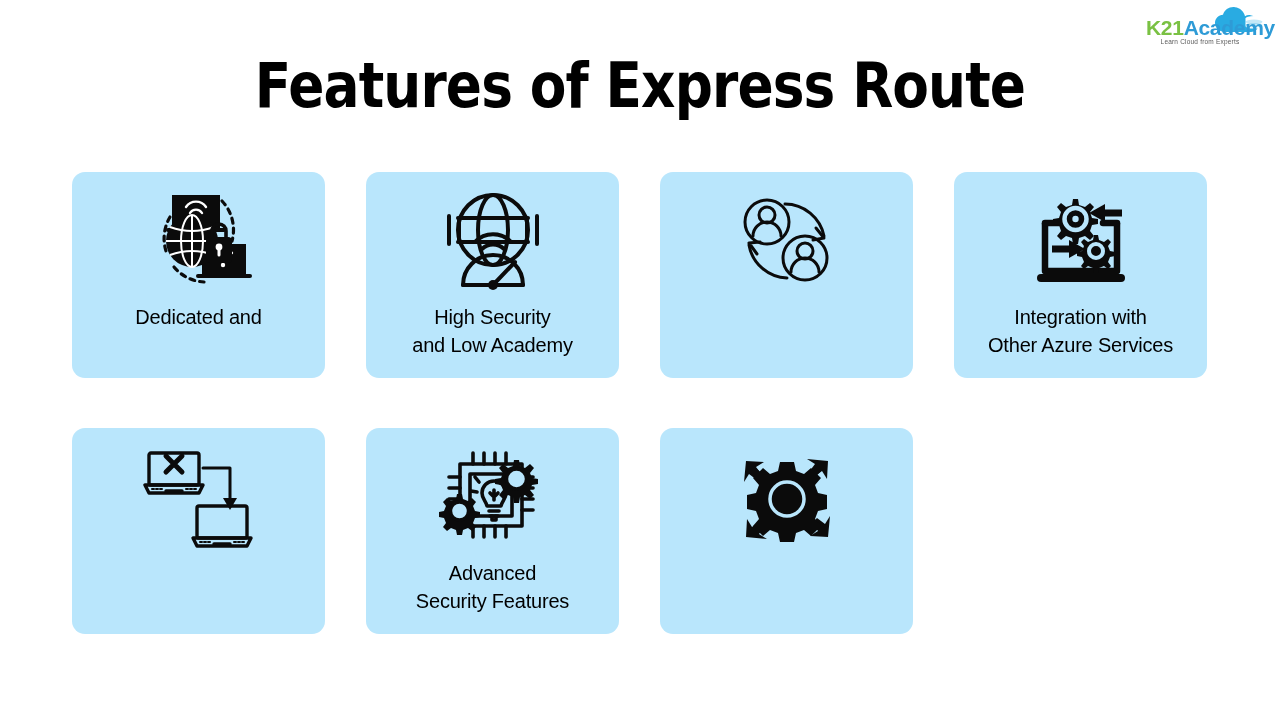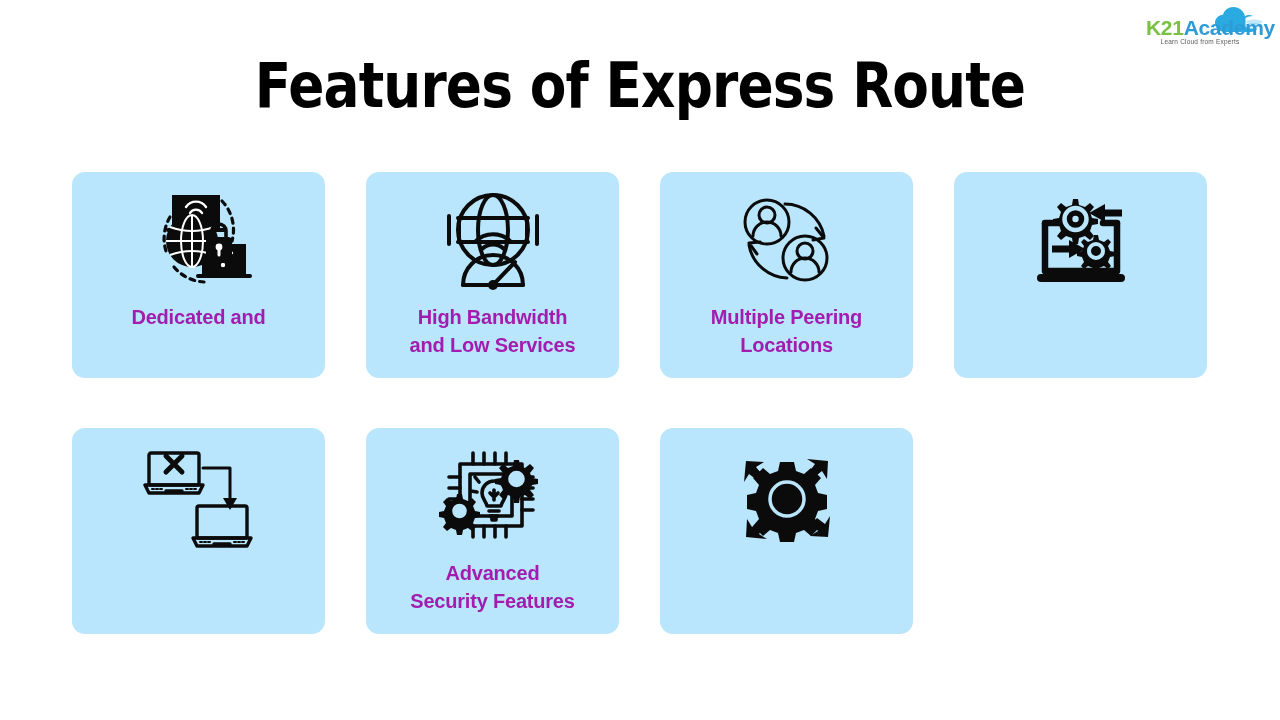--- a/index.html
+++ b/index.html
@@ -88,22 +88,22 @@
     align-items:center;
     justify-content:center;
     flex:0 0 auto;
   }
   .card-icon svg { display:block; }
   .card-label {
     margin-top:6px;
     width:240px;
     text-align:center;
     font-size:20px;
-    font-weight:bold;
-    color:#a21caf;
+    font-weight:normal;
+    color:#000000;
     line-height:1.38;
     letter-spacing:-0.2px;
   }
   .feature-card.single-line .card-label { margin-top:17px; }
 </style>
 </head>
 <body>
 
 <div id="brand-logo">
   <svg class="logo-cloud" viewBox="0 0 52 28">
@@ -186,22 +186,22 @@
           <path d="M45 59 A16 16 0 0 1 67 59"></path>
 
           <path d="M26 95 A30 30 0 0 1 86 95"></path>
           <line x1="26" y1="95" x2="86" y2="95"></line>
           <path d="M56 95 L78 72"></path>
         </g>
         <circle cx="56" cy="95" r="5" fill="#0b0b0b"></circle>
       </svg>
     </div>
     <div class="card-label">
-      <span>High Bandwidth</span><br>
-      <span>and Low Services</span>
+      <span>High Security</span><br>
+      <span>and Low Academy</span>
     </div>
   </div>
 
 
   <div class="feature-card">
     <div class="card-icon">
       <svg width="106" height="100" viewBox="0 0 106 100">
         <g fill="none" stroke="#0b0b0b" stroke-width="3" stroke-linecap="round" stroke-linejoin="round">
 
           <circle cx="33" cy="30" r="22"></circle>
@@ -212,24 +212,20 @@
           <circle cx="71" cy="59" r="8"></circle>
           <path d="M57 80 a14 14 0 0 1 28 0"></path>
 
           <path d="M51 12 A40 40 0 0 1 90 44"></path>
           <path d="M82 36 L90 46 L79 48"></path>
 
           <path d="M53 86 A40 40 0 0 1 15 53"></path>
           <path d="M23 62 L15 51 L26 50"></path>
         </g>
       </svg>
-    </div>
-    <div class="card-label">
-      <span>Multiple Peering</span><br>
-      <span>Locations</span>
     </div>
   </div>
 
   <div class="feature-card">
     <div class="card-icon">
       <svg width="108" height="102" viewBox="0 0 108 102">
 
         <path d="M18 32 v48 h72 v-48" fill="none" stroke="#0b0b0b" stroke-width="6.5" stroke-linejoin="round"></path>
         <path d="M18 32 h14" stroke="#0b0b0b" stroke-width="6.5" stroke-linecap="round"></path>
         <path d="M76 32 h14" stroke="#0b0b0b" stroke-width="6.5" stroke-linecap="round"></path>
@@ -245,20 +241,24 @@
           <path d="M67 44 l4 0 1 5 5 2 4 -3 3 3 -3 4 2 5 5 1 0 4 -5 1 -2 5 3 4 -3 3 -4 -3 -5 2 -1 5 -4 0 -1 -5 -5 -2 -4 3 -3 -3 3 -4 -2 -5 -5 -1 0 -4 5 -1 2 -5 -3 -4 3 -3 4 3 5 -2 Z"></path>
         </g>
         <circle cx="69" cy="60" r="7" fill="none" stroke="#B9E6FC" stroke-width="4"></circle>
 
         <path d="M95 22 h-18" stroke="#0b0b0b" stroke-width="7" stroke-linecap="butt"></path>
         <path d="M62 22 l16 -9 v18 Z" fill="#0b0b0b"></path>
 
         <path d="M25 58 h18" stroke="#0b0b0b" stroke-width="7" stroke-linecap="butt"></path>
         <path d="M58 58 l-16 -9 v18 Z" fill="#0b0b0b"></path>
       </svg>
+    </div>
+    <div class="card-label">
+      <span>Integration with</span><br>
+      <span>Other Azure Services</span>
     </div>
   </div>
 
   <div class="feature-card">
     <div class="card-icon">
       <svg width="112" height="100" viewBox="0 0 112 100">
         <g fill="none" stroke="#0b0b0b" stroke-width="3.4" stroke-linejoin="round" stroke-linecap="round">
 
           <rect x="6" y="5" width="50" height="32" rx="2"></rect>
           <path d="M2 37 h58 l-4 8 h-50 Z"></path>

